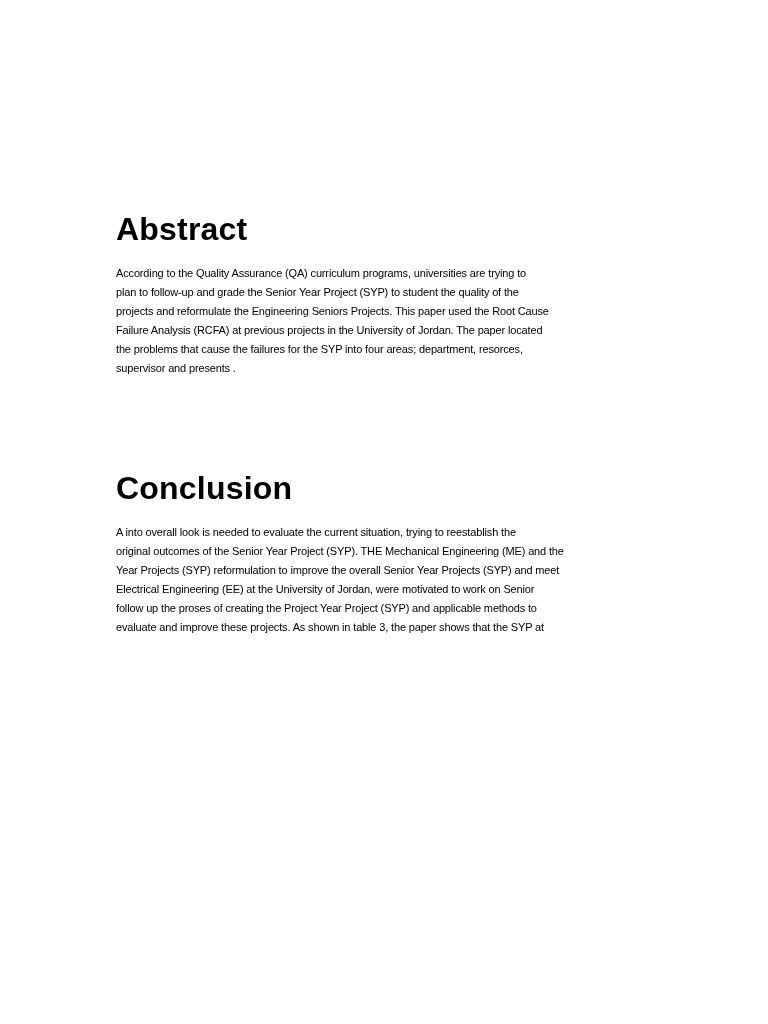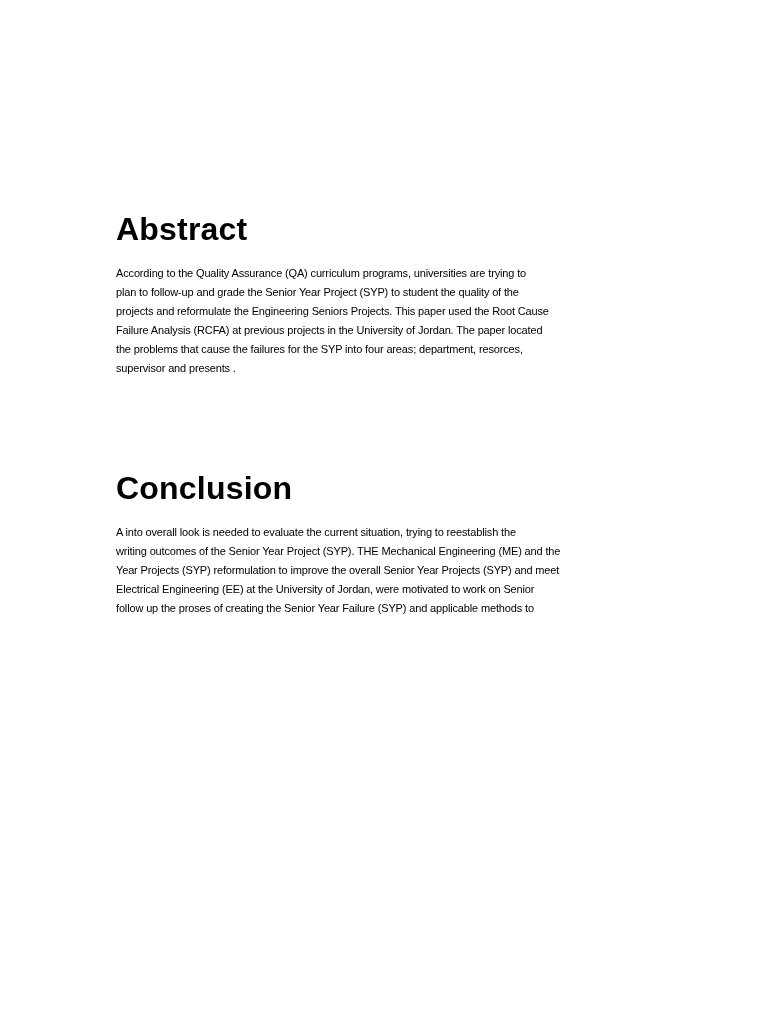--- a/index.html
+++ b/index.html
@@ -63,20 +63,21 @@
       <span class="line">Failure Analysis (RCFA) at previous projects in the University of Jordan. The paper located</span>
       <span class="line">the problems that cause the failures for the SYP into four areas; department, resorces,</span>
       <span class="line">supervisor and presents .</span>
     </p>
   </section>
 
   <section class="section section-conclusion">
     <h2 class="heading">Conclusion</h2>
     <p class="body-text">
       <span class="line">A into overall look is needed to evaluate the current situation, trying to reestablish the</span>
-      <span class="line">writing outcomes of the Senior Year Project (SYP). THE Mechanical Engineering (ME) and the</span>
+      <span class="line">original outcomes of the Senior Year Project (SYP). THE Mechanical Engineering (ME) and the</span>
       <span class="line">Year Projects (SYP) reformulation to improve the overall Senior Year Projects (SYP) and meet</span>
       <span class="line">Electrical Engineering (EE) at the University of Jordan, were motivated to work on Senior</span>
-      <span class="line">follow up the proses of creating the Senior Year Failure (SYP) and applicable methods to</span>
+      <span class="line">follow up the proses of creating the Project Year Project (SYP) and applicable methods to</span>
+      <span class="line">evaluate and improve these projects. As shown in table 3, the paper shows that the SYP at</span>
     </p>
   </section>
 
 </div>
 
 </body></html>

